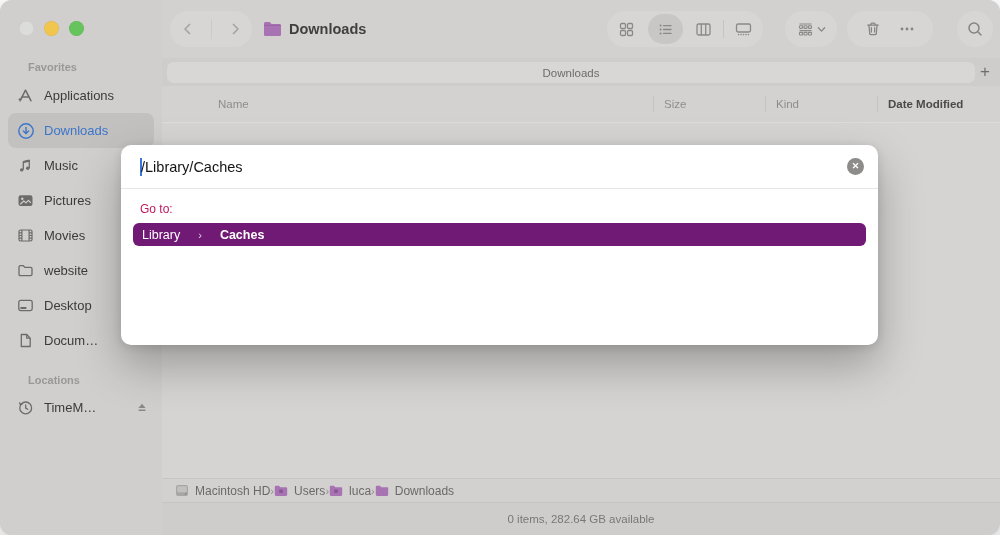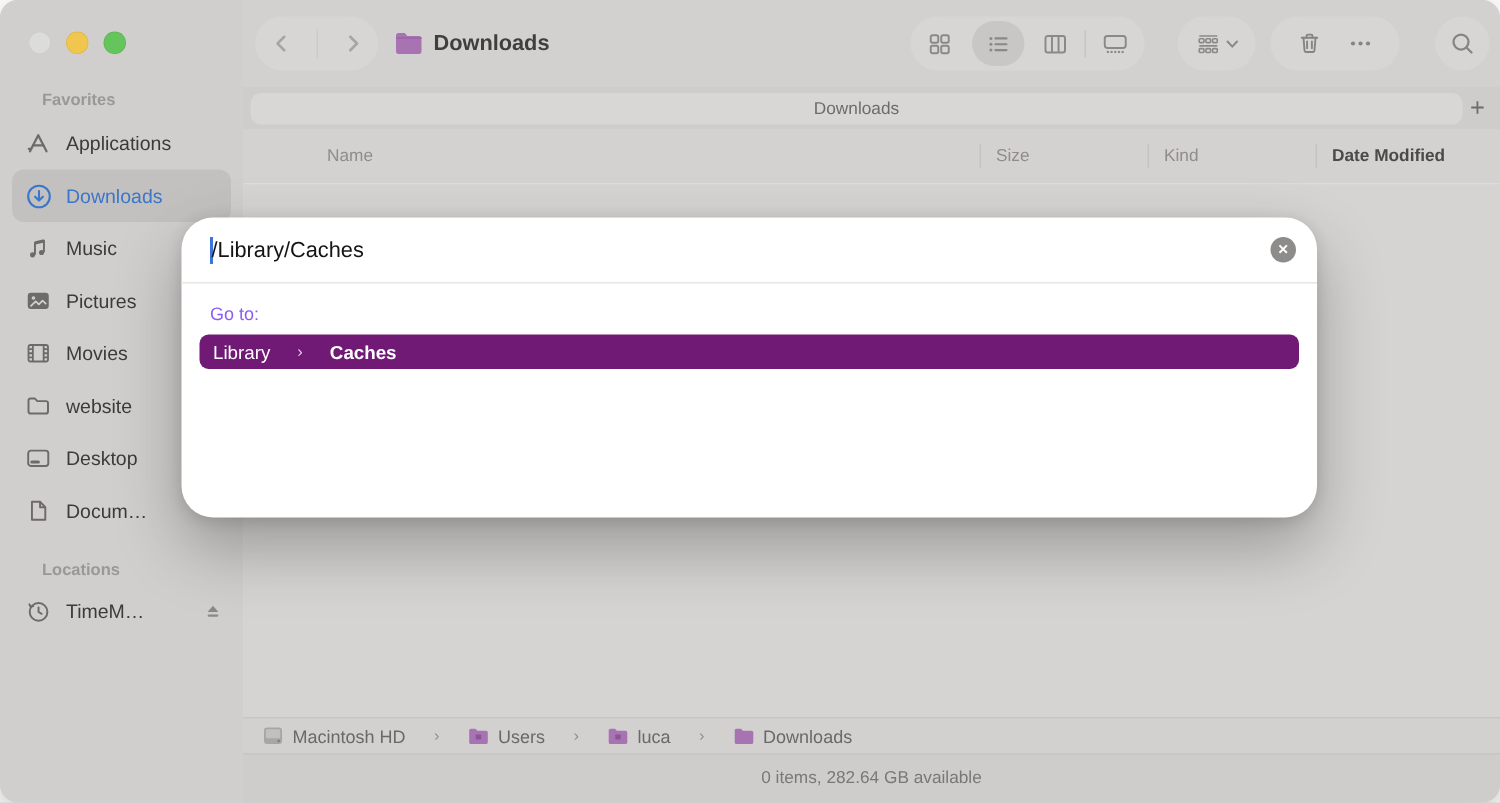--- a/index.html
+++ b/index.html
@@ -51,35 +51,35 @@
 
   .colheader { position:absolute; top:86px; height:37px; left:0; right:0; background:#d4d2d1; border-bottom:1px solid #dedcdb; }
   .col-label { position:absolute; top:0; height:36px; display:flex; align-items:center; font-size:11.5px; color:#8f8d8c; }
   .col-name { left:56px; } .col-size { left:502px; } .col-kind { left:614px; }
   .col-date { left:726px; color:#4b4a49; font-weight:700; }
   .col-sep { position:absolute; top:10px; height:16px; width:1px; background:#c6c4c3; }
 
   .content { position:absolute; top:123px; bottom:57px; left:0; right:0; background:#d6d4d3; }
 
   .pathbar { position:absolute; bottom:33px; height:24px; left:0; right:0; background:#d3d1d0; border-top:1px solid #c7c5c4;
-             display:flex; align-items:center; padding-left:13px; gap:19px; font-size:12px; color:#6b6968; }
+             display:flex; align-items:center; padding-left:13px; gap:0; font-size:12px; color:#6b6968; }
   .crumb { display:flex; align-items:center; gap:6px; }
   .crumb-sep { color:#908e8d; font-size:11px; }
   .statusbar { position:absolute; bottom:0; height:33px; left:0; right:0; background:#cfcdcc; border-top:1px solid #c7c5c4;
                display:flex; align-items:center; justify-content:center; font-size:11.5px; color:#7a7877; }
 
   
-  .dialog { position:absolute; left:121px; top:145px; width:757px; height:200px; background:#ffffff; border-radius:21px;
+  .dialog { position:absolute; left:121px; top:145px; width:757px; height:200px; background:#ffffff; border-radius:10px;
             box-shadow:0 20px 45px rgba(0,0,0,.28), 0 2px 10px rgba(0,0,0,.12); z-index:10; }
   .dlg-input-row { height:44px; display:flex; align-items:center; padding:0 14px 0 19px; border-bottom:1px solid #e8e6e5; }
   .caret { width:2px; height:18px; background:#3b76e0; margin-right:-1px; }
   .dlg-input { flex:1; font-size:14.5px; color:#141414; }
   .clear-btn { width:17px; height:17px; border-radius:50%; background:#8e8c8b; color:#fff; display:flex; align-items:center;
                justify-content:center; font-size:9px; font-weight:700; line-height:1; }
-  .goto-label { margin:13px 11px 0 19px; font-size:12px; color:#8b5cf6; }
+  .goto-label { margin:13px 11px 0 19px; font-size:12px; color:#be185d; }
   .suggestion { margin:7px 12px 0 12px; height:23px; border-radius:6px; background:#701a75; color:#fff;
                 display:flex; align-items:center; gap:18px; padding:0 9px; font-size:12.5px; }
   .sugg-sep { color:rgba(255,255,255,.8); font-size:11px; }
   .sugg-secondary { font-weight:700; }
 
   svg { display:block; }
 </style>
 </head>
 <body>
 

